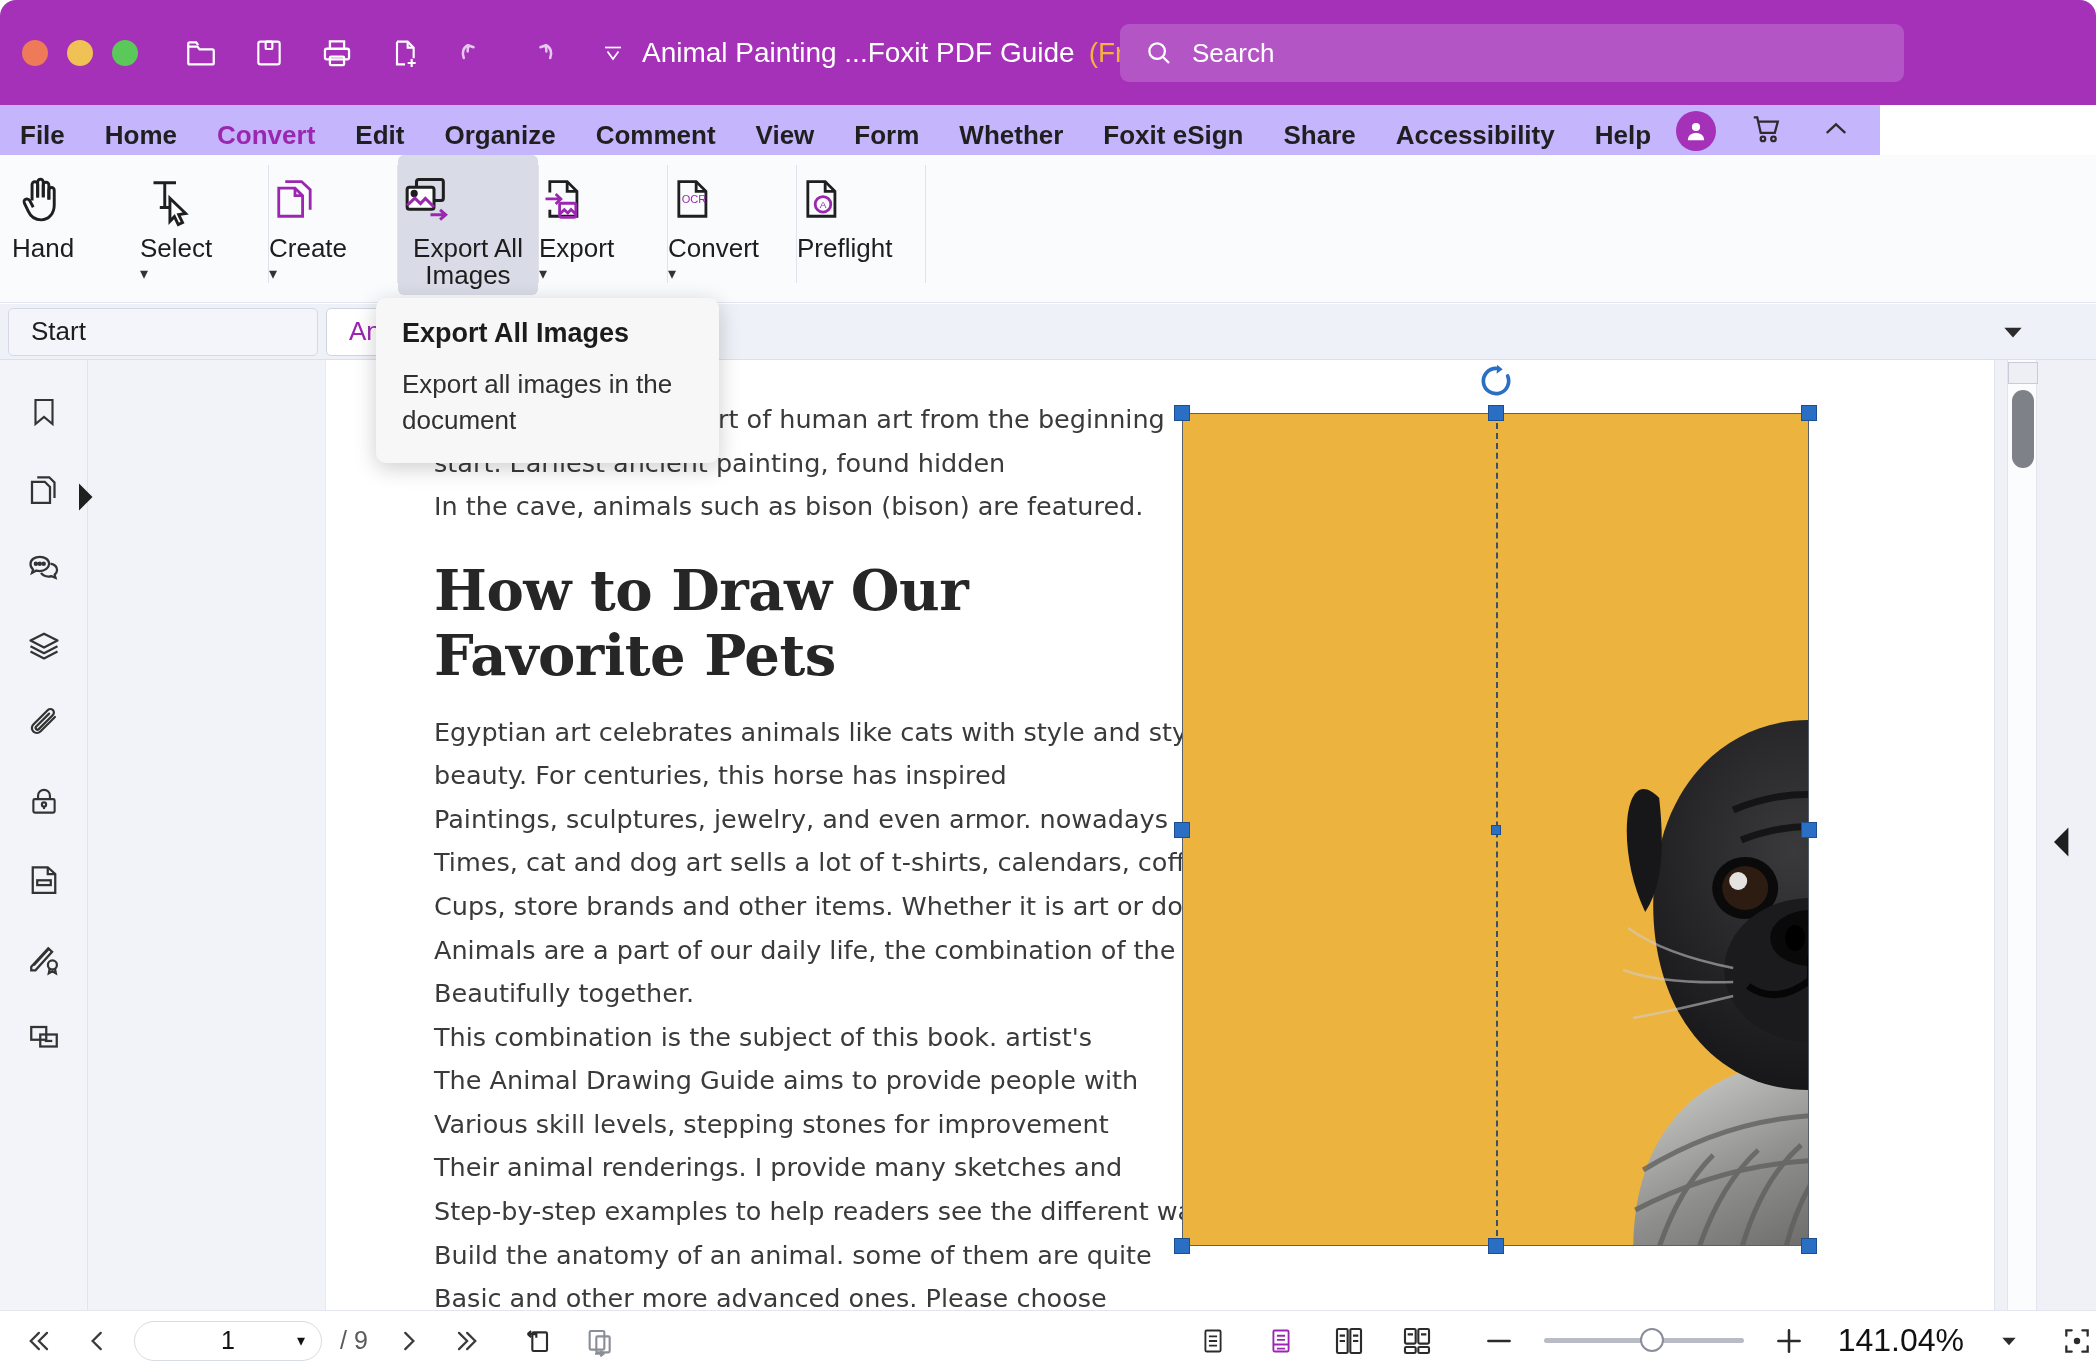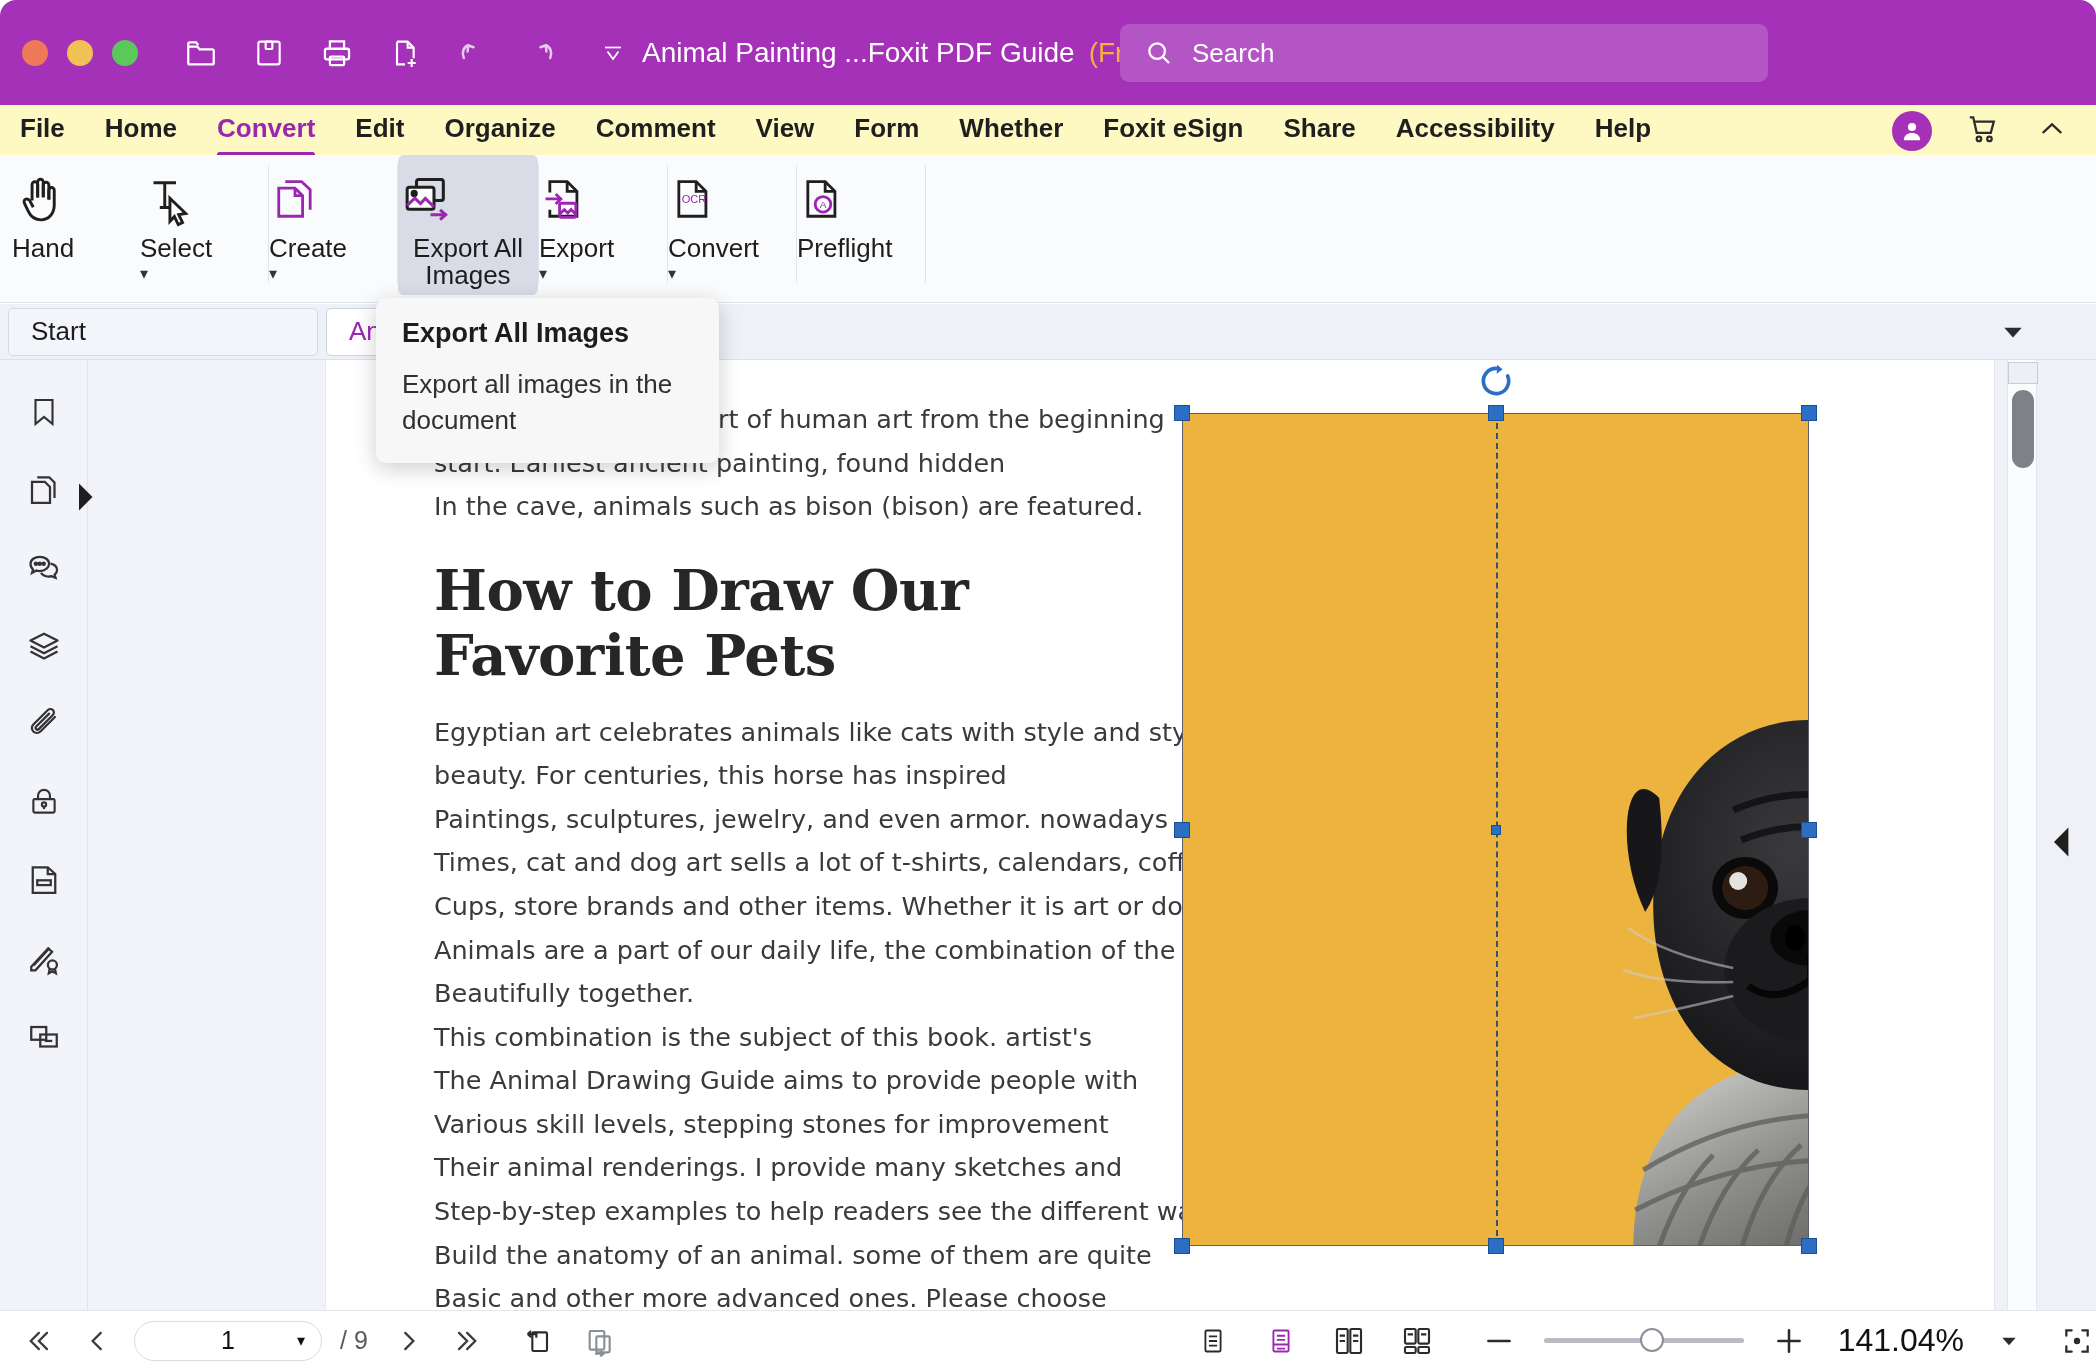--- a/index.html
+++ b/index.html
@@ -30,30 +30,30 @@
 
   .doc-title-wrap {
     display: flex; align-items: center; gap: 14px; margin-left: 36px;
     color: #fff; font-size: 28px; white-space: nowrap;
   }
   .doc-title { color: #ffffff; }
   .trial-lbl { color: #F5B13D; }
   .title-caret { width: 30px; height: 30px; display: flex; align-items: center; justify-content: center; }
 
   .searchbox {
-    position: absolute; left: 1120px; top: 24px; width: 648px; height: 58px;
+    position: absolute; left: 1120px; top: 24px; width: 784px; height: 58px;
     background: #B455C6; border-radius: 9px;
     display: flex; align-items: center; padding-left: 24px; gap: 18px;
   }
   .searchbox .stext { color: #ffffff; font-size: 26px; }
 
   
   .menubar {
-    position: absolute; left: 0; top: 105px; width: 2096px; height: 50px;
-    background: #fef9c3; display: flex; align-items: center;
+    position: absolute; left: 0; top: 105px; width: 1880px; height: 50px;
+    background: #c4b5fd; display: flex; align-items: flex-end;
   }
   .menuitem {
     font-size: 26px; color: #1f1f1f; padding: 0 0 4px 0; margin-right: 0;
     position: relative; cursor: pointer; white-space: nowrap; font-weight: 600;
   }
   .menuitem.active { color: #9B27B0; }
   .menuitem.active::after {
     content: ""; position: absolute; left: 0; right: 0; bottom: -9px;
     height: 5px; background: #9B27B0; border-radius: 3px;
   }

